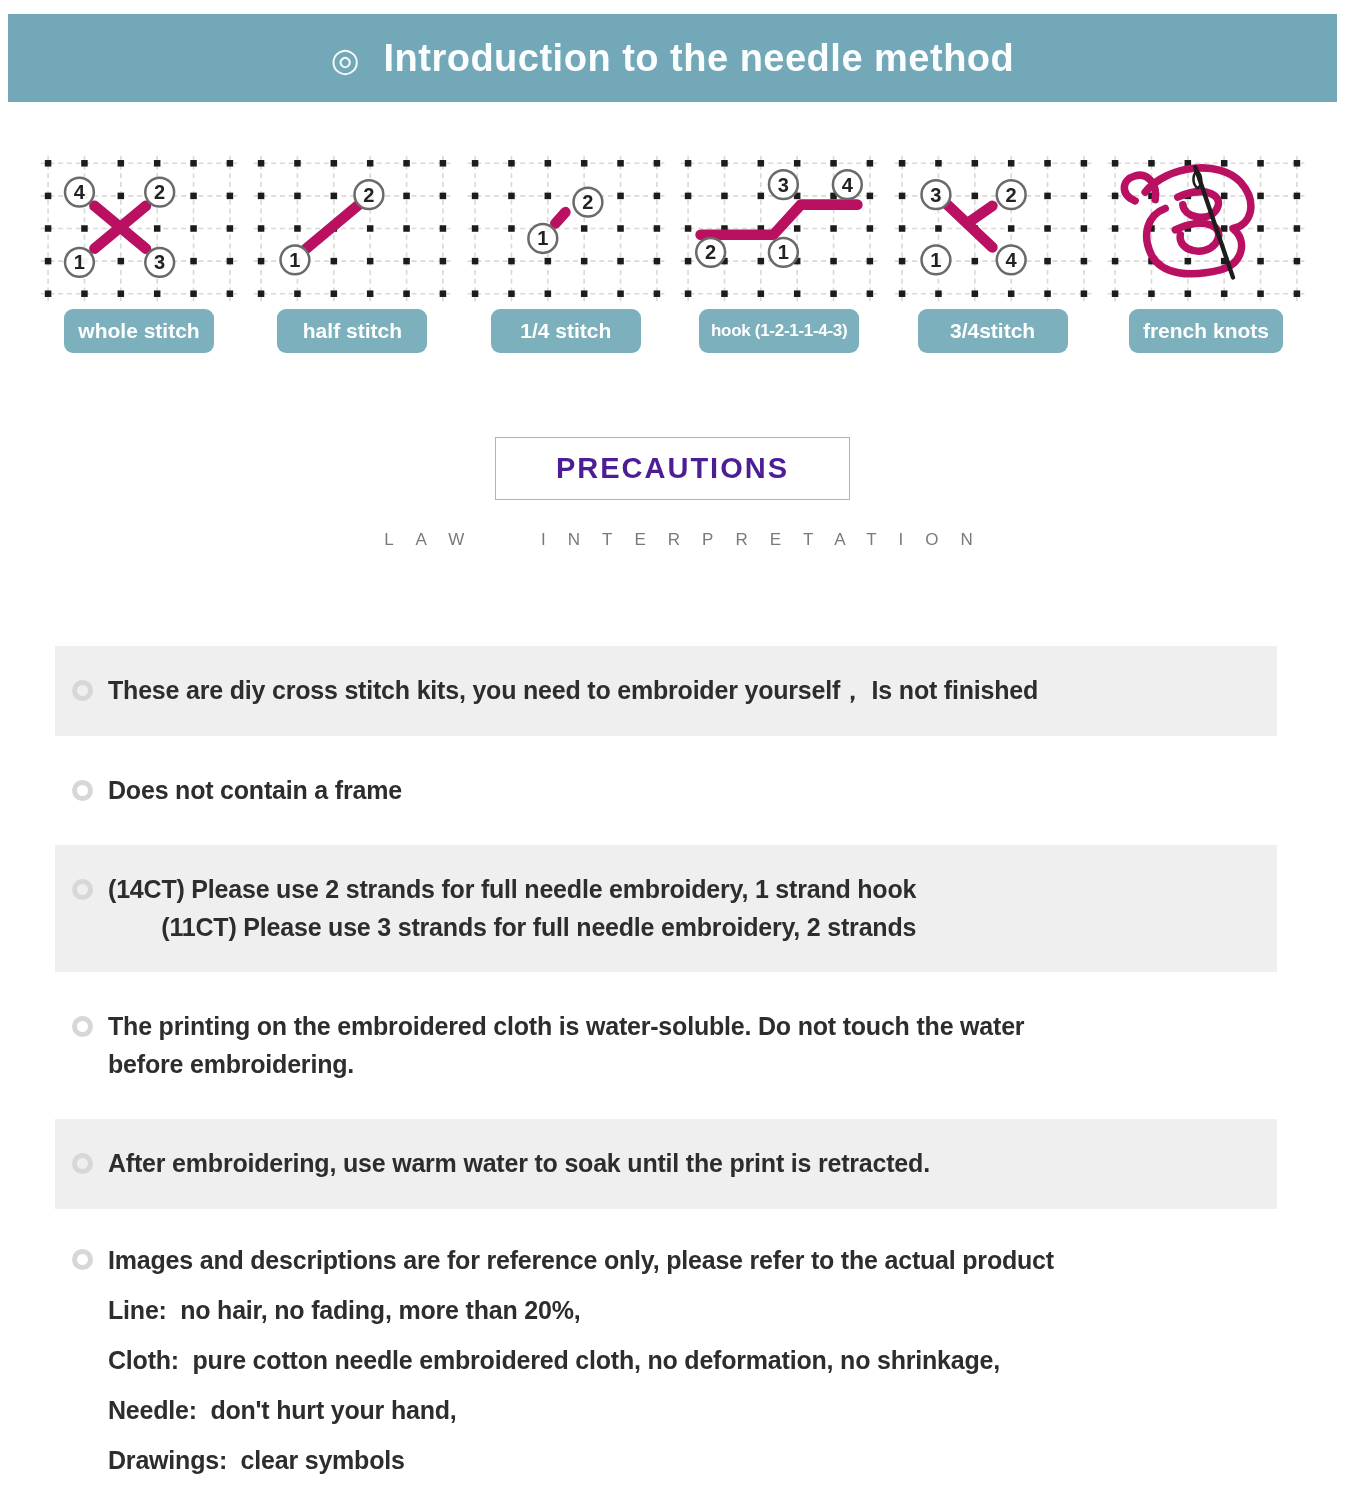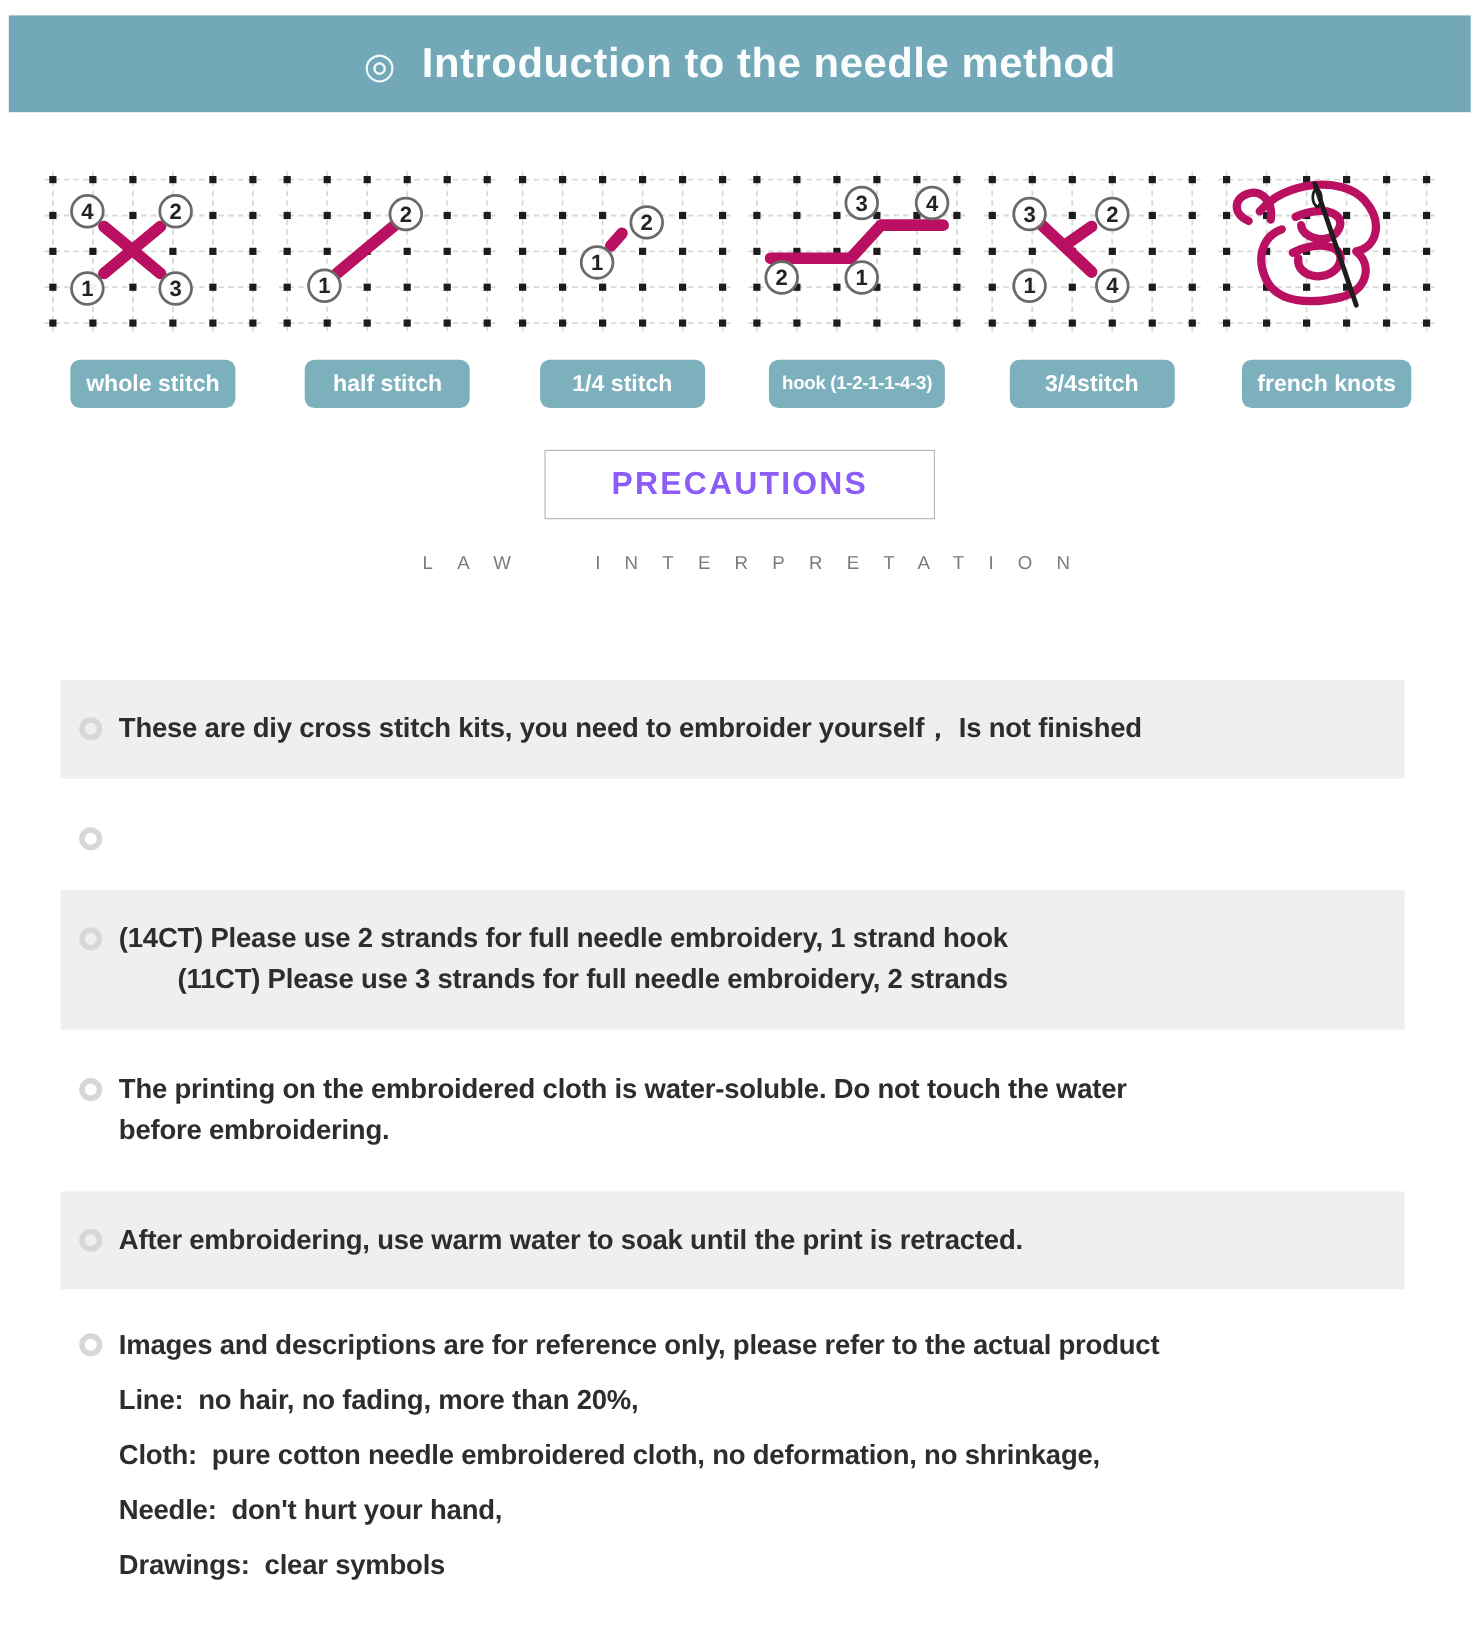--- a/index.html
+++ b/index.html
@@ -22,29 +22,29 @@
   }
   .banner .icon{color:#f3fafb;font-size:33px;line-height:1;margin-top:2px;}
   .banner .title{color:#fbfefe;font-size:38px;font-weight:bold;letter-spacing:.5px;}
   
   .stitch-row{margin:50px 38px 0;display:flex;justify-content:space-between;}
   .stitch-col{width:202px;display:flex;flex-direction:column;align-items:center;}
   .grid-svg{width:202px;height:153px;display:block;}
   .gline{stroke:#d9d9d9;stroke-width:1.3;stroke-dasharray:4 3;fill:none;}
   .cnum{font-size:16px;font-weight:bold;fill:#222;font-family:"Liberation Sans","DejaVu Sans",sans-serif;}
   .stitch-label{
-    margin-top:22px;background:var(--label-teal);color:#fff;font-weight:bold;
+    margin-top:4px;background:var(--label-teal);color:#fff;font-weight:bold;
     font-size:21px;padding:10px 14px;border-radius:9px;min-width:150px;
     text-align:center;white-space:nowrap;
   }
   .stitch-label.small{font-size:17px;padding:12px 8px;min-width:160px;letter-spacing:-0.3px;}
   
   .prec-box{
-    margin:38px auto 0;width:fit-content;border:1px solid #b3b3b3;
-    padding:14px 60px;font-size:29px;font-weight:bold;letter-spacing:2px;color:#8b5cf6;
+    margin:84px auto 0;width:fit-content;border:1px solid #b3b3b3;
+    padding:14px 60px;font-size:29px;font-weight:bold;letter-spacing:2px;color:#4c1d95;
   }
   .subtitle{
     margin-top:30px;text-align:center;font-size:17px;color:#7a7a7a;
     letter-spacing:22px;word-spacing:28px;padding-left:34px; 
   }
   
   .items{list-style:none;margin:96px 68px 0 55px;padding:0;}
   .item{
     display:flex;gap:15px;padding:26px 14px 26px 17px;margin-bottom:10px;
     line-height:1.5;font-size:25px;font-weight:bold;letter-spacing:-0.2px;
@@ -398,20 +398,23 @@
 
 <ul class="items">
     <li class="item shaded">
       <span class="bullet"></span>
       <div class="item-text">
         <div class="line">These are diy cross stitch kits, you need to embroider yourself， Is not finished</div>
       </div>
     </li>
     <li class="item">
       <span class="bullet"></span>
+      <div class="item-text">
+        <div class="line">Does not contain a frame</div>
+      </div>
     </li>
     <li class="item shaded">
       <span class="bullet"></span>
       <div class="item-text">
         <div class="line">(14CT) Please use 2 strands for full needle embroidery, 1 strand hook</div>
         <div class="line">(11CT) Please use 3 strands for full needle embroidery, 2 strands</div>
       </div>
     </li>
     <li class="item">
       <span class="bullet"></span>

